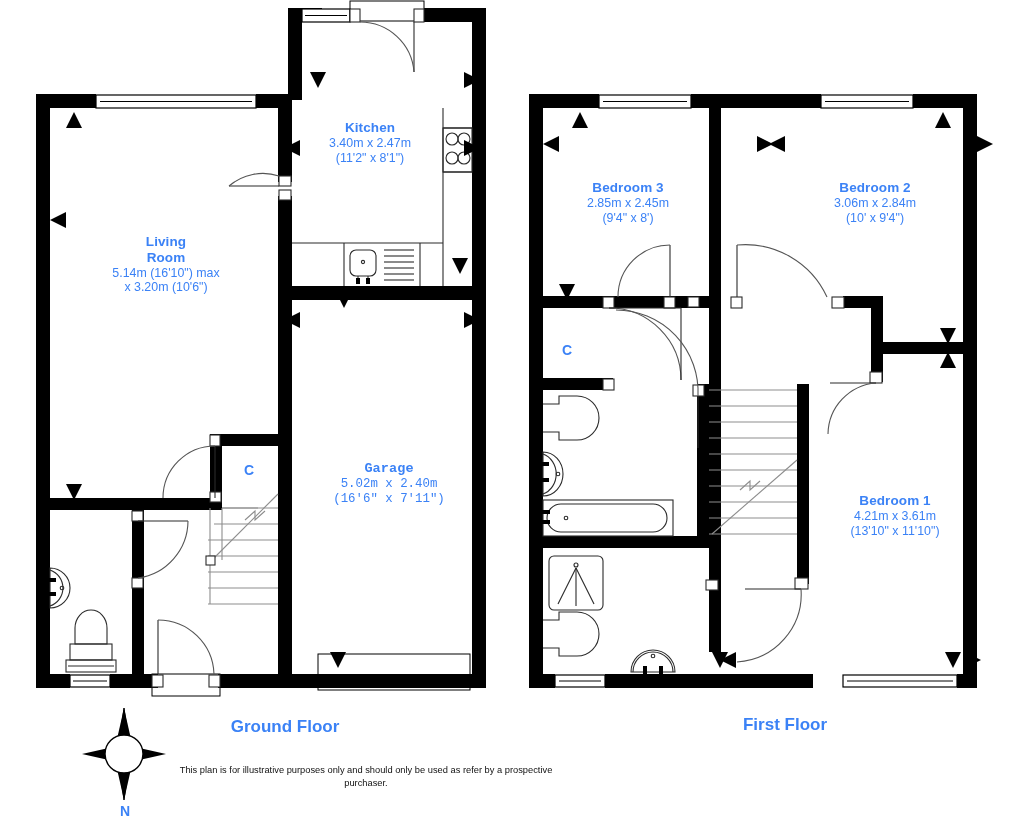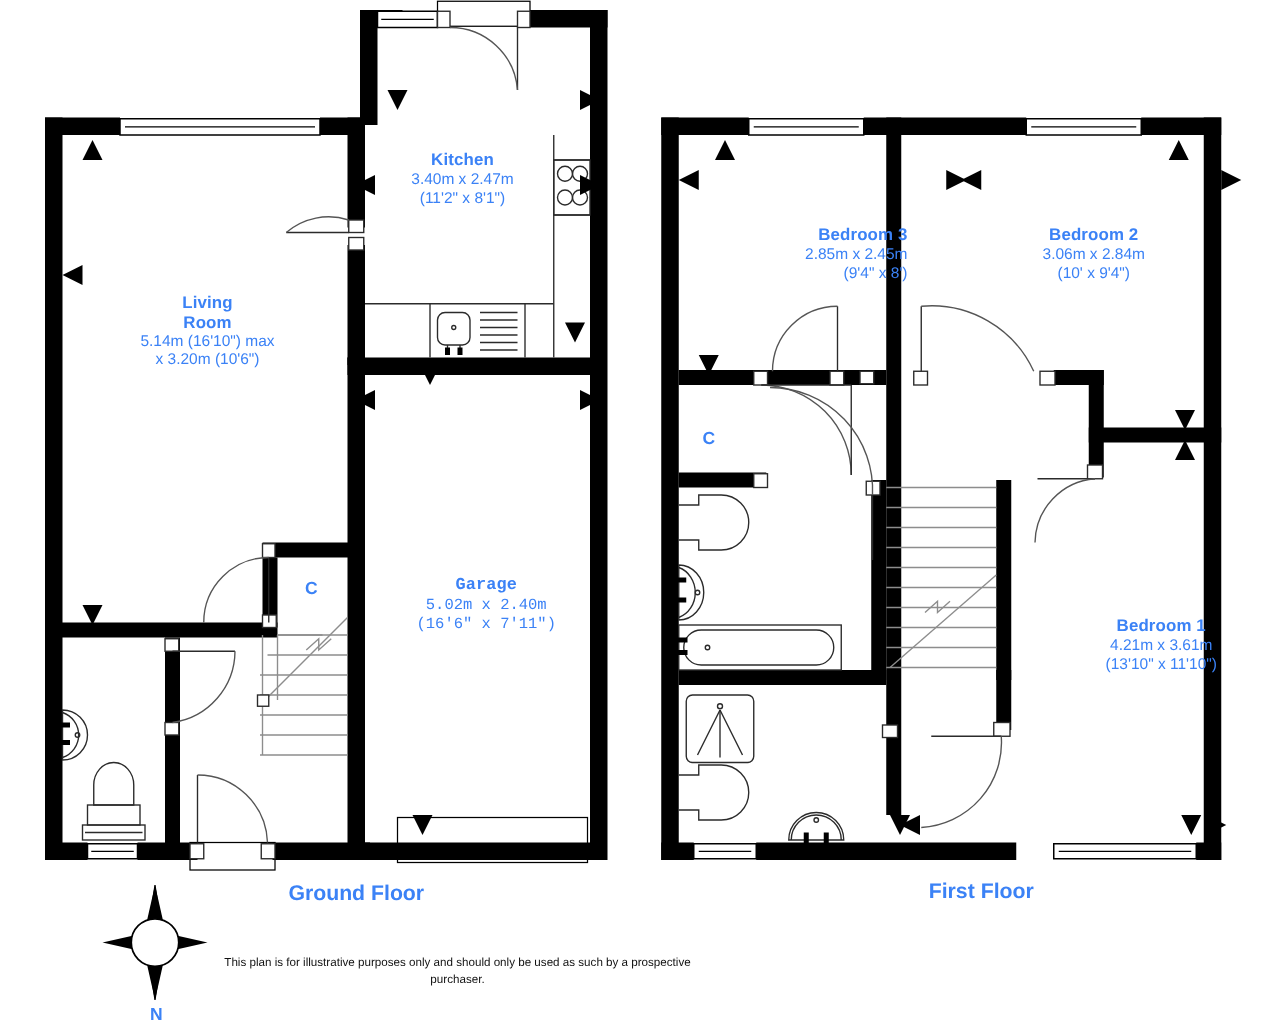--- a/index.html
+++ b/index.html
@@ -13,21 +13,21 @@
   .fixline{fill:none;stroke:#2b2b2b;stroke-width:1.1;}
   .swing{fill:none;stroke:#555;stroke-width:1.1;}
   .stair{fill:none;stroke:#8d8d8d;stroke-width:1.1;}
   .winframe{fill:#ffffff;stroke:#000;stroke-width:1.2;}
   .winline{stroke:#000;stroke-width:1;}
   .arrow{fill:#000;}
   .lbl{position:absolute;text-align:center;color:#3b82f6;line-height:1.18;}
   .rname{font-weight:bold;font-size:13.5px;letter-spacing:.1px;}
   .rdim{font-size:12.4px;}
   .cupb{font-weight:bold;font-size:14px;}
-  .floorlbl{font-weight:bold;font-size:17px;}
+  .floorlbl{font-weight:bold;font-size:17px;margin-top:12px;}
   .disc{font-size:9.3px;color:#111;line-height:1.45;text-align:center;}
   .compassN{font-weight:bold;font-size:14px;}
 </style>
 </head>
 <body>
 
 <div id="stage">
 
   <svg id="plan" viewBox="0 0 1024 824">
 
@@ -362,44 +362,44 @@
 
   <div class="lbl" style="left:310px; top:461px; width:158px;font-family:Liberation Mono, monospace;">
     <div class="rname">Garage</div>
     <div class="rdim">5.02m x 2.40m</div>
     <div class="rdim">(16'6" x 7'11")</div>
   </div>
 
 
   <div class="lbl cupb" style="left:238px; top:462px; width:22px;">C</div>
 
-  <div class="lbl" style="left:566px; top:180px; width:160px;text-align:right;">
+  <div class="lbl" style="left:548px; top:180px; width:160px;">
     <div class="rname">Bedroom 3</div>
     <div class="rdim">2.85m x 2.45m</div>
     <div class="rdim">(9'4" x 8')</div>
   </div>
 
   <div class="lbl" style="left:795px; top:180px; width:160px;">
     <div class="rname">Bedroom 2</div>
     <div class="rdim">3.06m x 2.84m</div>
     <div class="rdim">(10' x 9'4")</div>
   </div>
 
-  <div class="lbl" style="left:810px; top:493px; width:170px;padding-left:34px;">
+  <div class="lbl" style="left:810px; top:493px; width:170px;">
     <div class="rname">Bedroom 1</div>
     <div class="rdim">4.21m x 3.61m</div>
     <div class="rdim">(13'10" x 11'10")</div>
   </div>
 
 
 
   <div class="lbl cupb" style="left:556px; top:342px; width:22px;">C</div>
 
   <div class="lbl floorlbl" style="left:180px; top:705px; width:210px;">Ground Floor</div>
   <div class="lbl floorlbl" style="left:680px; top:703px; width:210px;">First Floor</div>
 
   <div class="lbl compassN" style="left:112px; top:803px; width:26px;">N</div>
 
   <div class="disc" style="position:absolute; left:170px; top:764px; width:392px;">
-    <div>This plan is for illustrative purposes only and should only be used as such by a prospective purchaser.</div>
+    <div>This plan is for illustrative purposes only and should only be used as refer by a prospective purchaser.</div>
   </div>
 
 </div>
 
 </body></html>

